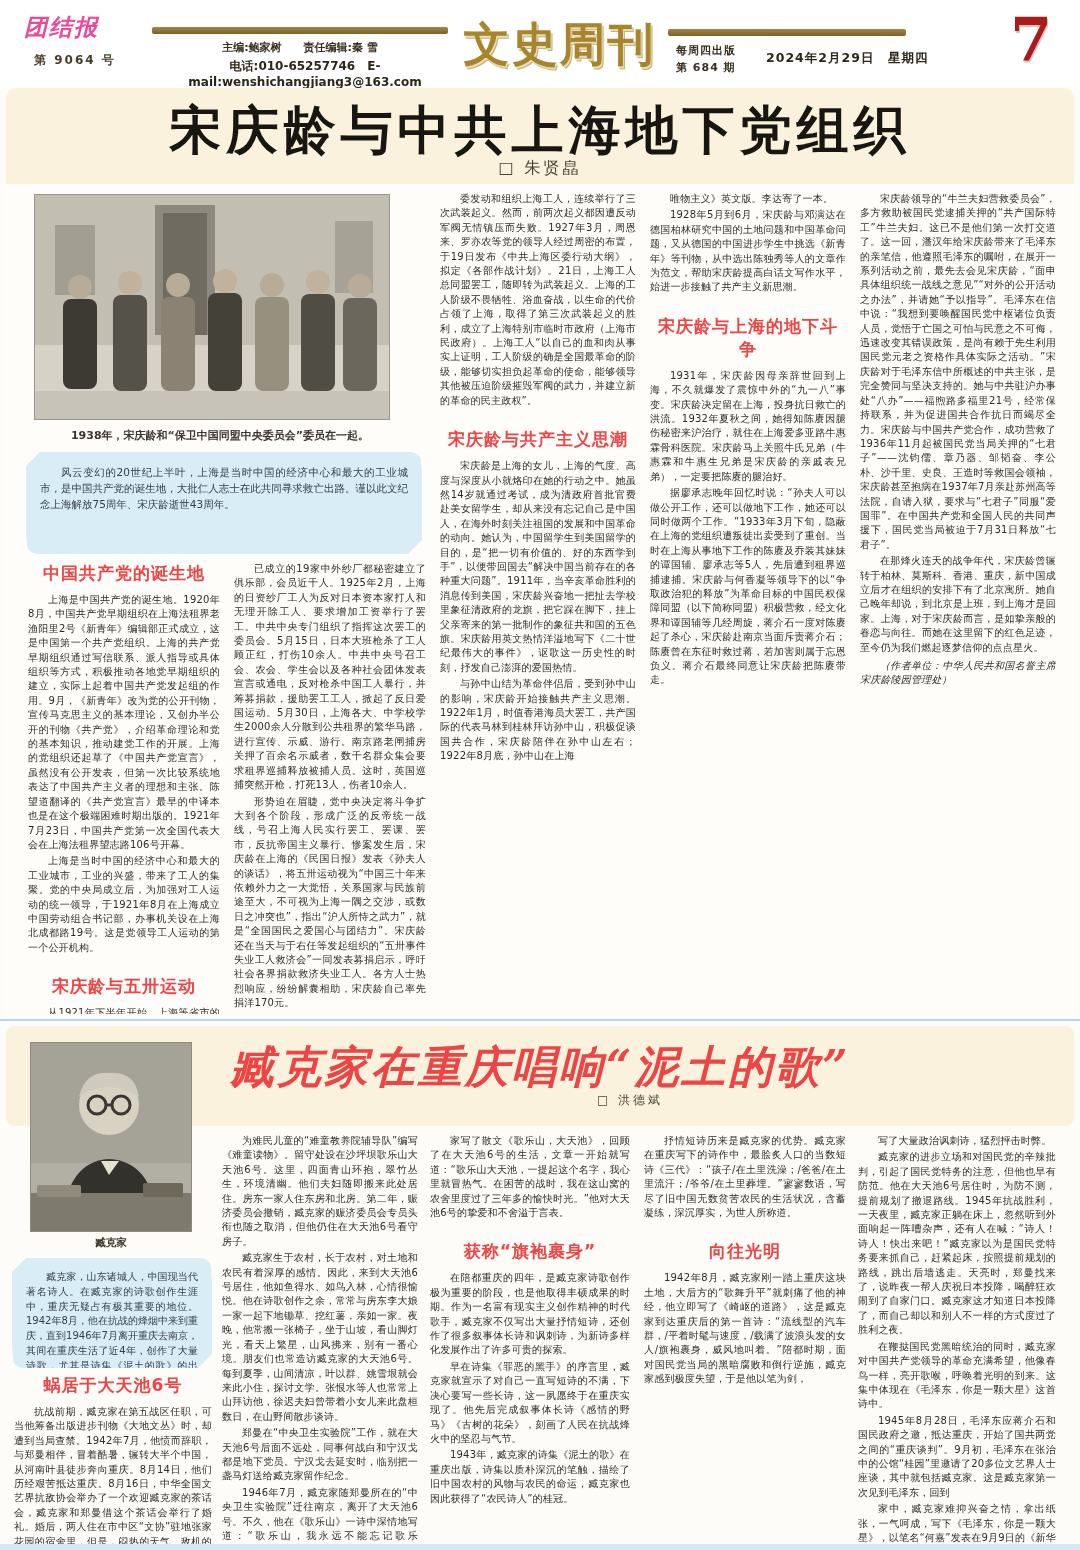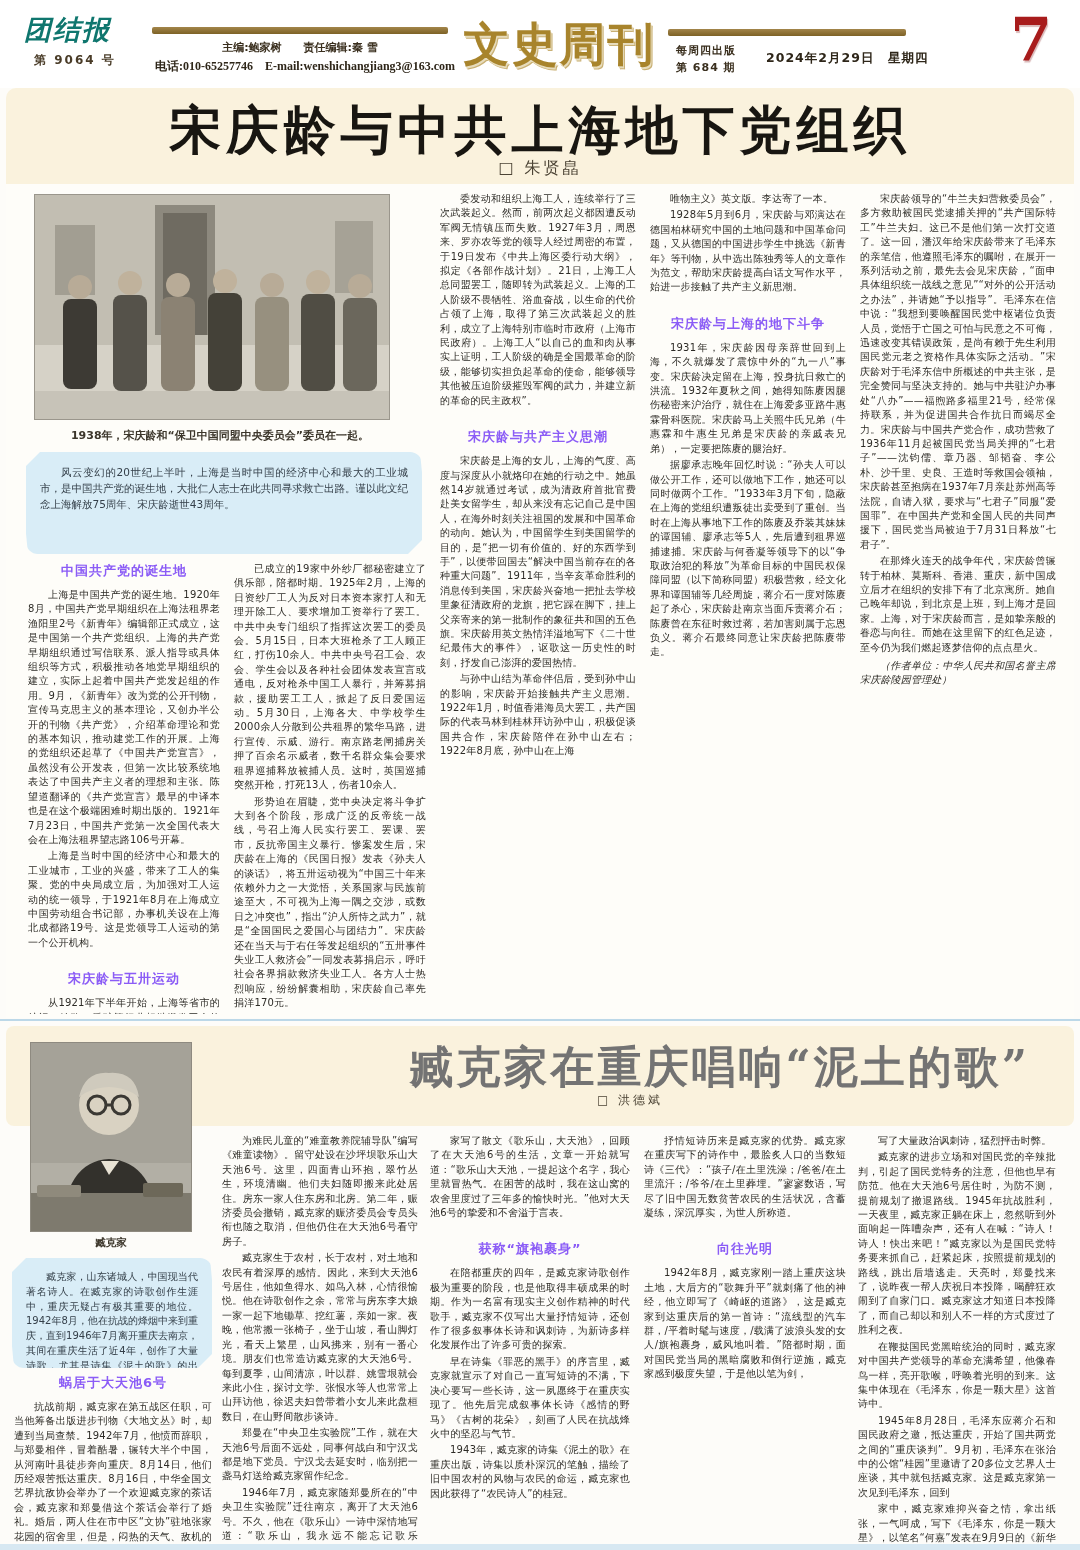--- a/index.html
+++ b/index.html
@@ -2,49 +2,49 @@
 <html><head>
 <meta charset="utf-8">
 <style>
   * { margin:0; padding:0; box-sizing:border-box; }
   html,body { width:1080px; }
   body { font-family:"DejaVu Sans", sans-serif; background:#ffffff; }
   .page { position:relative; width:1080px; height:1550px; background:#fdfcf9; overflow:hidden; }
 
   
   .masthead { position:absolute; left:0; top:0; width:1080px; height:88px; background:#ffffff; }
-  .paper-name { position:absolute; left:24px; top:12px; font-family:"DejaVu Serif", serif; font-style:italic; font-weight:bold; font-size:27px; color:#0f766e; letter-spacing:2px; }
+  .paper-name { position:absolute; left:24px; top:12px; font-family:"DejaVu Serif", serif; font-style:italic; font-weight:bold; font-size:23px; color:#ec4899; letter-spacing:2px; }
   .issue-no { position:absolute; left:34px; top:52px; font-size:12px; font-weight:bold; color:#4a3c28; letter-spacing:2px; }
   .gold-bar { position:absolute; height:7px; background:linear-gradient(#a3854a,#7d6226); border-radius:2px; }
   .bar-left { left:152px; top:27px; width:296px; }
   .bar-right { left:668px; top:29px; width:238px; }
   .editors { position:absolute; left:152px; top:40px; width:296px; text-align:center; font-size:11px; font-weight:bold; color:#3a2f1e; }
-  .contact { position:absolute; left:140px; top:58px; width:330px; text-align:center; font-size:12px; font-weight:bold; color:#2e2619;font-family:Liberation Serif, serif; }
+  .contact { position:absolute; left:140px; top:58px; width:330px; text-align:center; font-size:12px; font-weight:bold; color:#2e2619; }
   .weekly-title { position:absolute; left:452px; top:14px; width:215px; text-align:center; font-family:"DejaVu Serif", serif; font-size:46px; font-weight:bold; color:#a8842c; letter-spacing:2px; text-shadow:1px 2px 0 #e7dcbc, 2px 3px 0 #c9b074; }
   .freq { position:absolute; left:676px; top:42px; font-size:11px; font-weight:bold; color:#3a2f1e; line-height:17px; letter-spacing:1px; }
   .pub-date { position:absolute; left:766px; top:50px; font-size:12.5px; font-weight:bold; color:#2e2619; letter-spacing:1px; }
   .page-no { position:absolute; right:28px; top:4px; font-family:"DejaVu Serif", serif; font-size:60px; font-weight:bold; color:#a81c1c; text-shadow:1px 2px 1px #d9b9b9; }
 
   
   .banner1 { position:absolute; left:6px; top:88px; width:1068px; height:96px; background:#faf2dd; border-radius:10px 10px 0 0; }
   .a1-headline { position:absolute; left:90px; top:96px; width:900px; text-align:center; font-family:"DejaVu Serif", serif; font-weight:bold; font-size:52px; color:#181611; letter-spacing:5px; }
   .a1-byline { position:absolute; left:90px; top:158px; width:900px; text-align:center; font-size:16px; color:#4c4435; letter-spacing:3px; }
 
   .banner2 { position:absolute; left:6px; top:1026px; width:1068px; height:100px; background:#faf2dd; border-radius:8px; }
-  .a2-headline { position:absolute; left:230px; top:1038px; width:800px; text-align:right; font-family:"DejaVu Serif", serif; font-weight:bold; font-size:44px; color:#737373; letter-spacing:3px; }
+  .a2-headline { position:absolute; left:230px; top:1038px; width:800px; text-align:left; font-family:"DejaVu Serif", serif; font-weight:bold; font-size:44px; color:#ef4444; letter-spacing:3px;font-style:italic; }
   .a2-byline { position:absolute; left:230px; top:1092px; width:800px; text-align:center; font-size:12px; color:#4c4435; letter-spacing:3px; }
 
   .divider { position:absolute; left:0; top:1019px; width:1080px; height:2px; background:#bcd8e8; }
   .bottom-strip { position:absolute; left:0; top:1544px; width:1080px; height:6px; background:#d7e8f2; }
 
   
   .a1-body { position:absolute; left:6px; top:184px; width:1068px; height:834px; background:#fefdf9; }
   .col { position:absolute; overflow:hidden; }
   .col p { font-size:10px; line-height:14.4px; text-align:justify; text-indent:2em; color:#2d2b26; margin-bottom:2px; letter-spacing:0.2px; }
-  .sec-h { text-align:center; font-weight:bold; font-size:13px; color:#8b5cf6; margin:20px 0 8px 0; letter-spacing:1px; }
+  .sec-h { text-align:center; font-weight:bold; font-size:17px; color:#ef4444; margin:20px 0 8px 0; letter-spacing:1px; }
   .author-note { font-size:10px; line-height:14.4px; text-align:justify; color:#2d2b26; font-style:italic; margin-top:4px; text-indent:2em; letter-spacing:0.2px; }
 
   
   .photo1 { position:absolute; left:34px; top:194px; width:356px; height:226px; background:#c9c5bb; border:1px solid #9a968c; }
   .caption1 { position:absolute; left:20px; top:428px; width:400px; text-align:center; font-size:11px; font-weight:bold; color:#3c362b; }
   .intro-box { position:absolute; background:#d9edf7; border-radius:12px; padding:12px 14px; clip-path:polygon(0 14px,14px 0,calc(100% - 2px) 0,100% 20%,100% calc(100% - 14px),calc(100% - 14px) 100%,2px 100%,0 80%); }
   .intro1 { left:26px; top:452px; width:396px; height:102px; }
   .intro-box p { font-size:10.5px; line-height:16px; text-align:justify; text-indent:2em; color:#35404a; }
 
   
@@ -117,21 +117,21 @@
 
   <div class="col" style="left:28px; top:562px; width:192px; height:452px;">
     <div class="sec-h" style="margin-top:0;">中国共产党的诞生地</div>
     <p>上海是中国共产党的诞生地。1920年8月，中国共产党早期组织在上海法租界老渔阳里2号《新青年》编辑部正式成立，这是中国第一个共产党组织。上海的共产党早期组织通过写信联系、派人指导或具体组织等方式，积极推动各地党早期组织的建立，实际上起着中国共产党发起组的作用。9月，《新青年》改为党的公开刊物，宣传马克思主义的基本理论，又创办半公开的刊物《共产党》，介绍革命理论和党的基本知识，推动建党工作的开展。上海的党组织还起草了《中国共产党宣言》，虽然没有公开发表，但第一次比较系统地表达了中国共产主义者的理想和主张。陈望道翻译的《共产党宣言》最早的中译本也是在这个极端困难时期出版的。1921年7月23日，中国共产党第一次全国代表大会在上海法租界望志路106号开幕。</p>
     <p>上海是当时中国的经济中心和最大的工业城市，工业的兴盛，带来了工人的集聚。党的中央局成立后，为加强对工人运动的统一领导，于1921年8月在上海成立中国劳动组合书记部，办事机关设在上海北成都路19号。这是党领导工人运动的第一个公开机构。</p>
     <div class="sec-h">宋庆龄与五卅运动</div>
     <p>从1921年下半年开始，上海等省市的航运、铁路、采矿等行业相继爆发工人的罢工斗争，从1924年下半年起，中共上海地方委员会就以大学生为骨干，深入到工人中间开展工作。到年底，</p>
   </div>
 
   <div class="col" style="left:234px; top:562px; width:192px; height:452px;">
-    <p>已成立的19家中外纱厂都秘密建立了俱乐部，陪都时期。1925年2月，上海的日资纱厂工人为反对日本资本家打人和无理开除工人、要求增加工资举行了罢工。中共中央专门组织了指挥这次罢工的委员会。5月15日，日本大班枪杀了工人顾正红，打伤10余人。中共中央号召工会、农会、学生会以及各种社会团体发表宣言或通电，反对枪杀中国工人暴行，并筹募捐款，援助罢工工人，掀起了反日爱国运动。5月30日，上海各大、中学校学生2000余人分散到公共租界的繁华马路，进行宣传、示威、游行。南京路老闸捕房关押了百余名示威者，数千名群众集会要求租界巡捕释放被捕人员。这时，英国巡捕突然开枪，打死13人，伤者10余人。</p>
+    <p>已成立的19家中外纱厂都秘密建立了俱乐部，会员近千人。1925年2月，上海的日资纱厂工人为反对日本资本家打人和无理开除工人、要求增加工资举行了罢工。中共中央专门组织了指挥这次罢工的委员会。5月15日，日本大班枪杀了工人顾正红，打伤10余人。中共中央号召工会、农会、学生会以及各种社会团体发表宣言或通电，反对枪杀中国工人暴行，并筹募捐款，援助罢工工人，掀起了反日爱国运动。5月30日，上海各大、中学校学生2000余人分散到公共租界的繁华马路，进行宣传、示威、游行。南京路老闸捕房关押了百余名示威者，数千名群众集会要求租界巡捕释放被捕人员。这时，英国巡捕突然开枪，打死13人，伤者10余人。</p>
     <p>形势迫在眉睫，党中央决定将斗争扩大到各个阶段，形成广泛的反帝统一战线，号召上海人民实行罢工、罢课、罢市，反抗帝国主义暴行。惨案发生后，宋庆龄在上海的《民国日报》发表《孙夫人的谈话》，将五卅运动视为“中国三十年来依赖外力之一大觉悟，关系国家与民族前途至大，不可视为上海一隅之交涉，或数日之冲突也”，指出“沪人所恃之武力”，就是“全国国民之爱国心与团结力”。宋庆龄还在当天与于右任等发起组织的“五卅事件失业工人救济会”一同发表募捐启示，呼吁社会各界捐款救济失业工人。各方人士热烈响应，纷纷解囊相助，宋庆龄自己率先捐洋170元。</p>
     <p>1926年6月至9月，在中国共产党的组织和领导下，上海工人举行了多达100余次的罢工斗争。1926年秋至1927年春，中共中央和上海区</p>
   </div>
 
   <div class="col" style="left:440px; top:192px; width:196px; height:822px;">
     <p>委发动和组织上海工人，连续举行了三次武装起义。然而，前两次起义都因遭反动军阀无情镇压而失败。1927年3月，周恩来、罗亦农等党的领导人经过周密的布置，于19日发布《中共上海区委行动大纲》，拟定《各部作战计划》。21日，上海工人总同盟罢工，随即转为武装起义。上海的工人阶级不畏牺牲、浴血奋战，以生命的代价占领了上海，取得了第三次武装起义的胜利，成立了上海特别市临时市政府（上海市民政府）。上海工人“以自己的血和肉从事实上证明，工人阶级的确是全国最革命的阶级，能够切实担负起革命的使命，能够领导其他被压迫阶级摧毁军阀的武力，并建立新的革命的民主政权”。</p>
     <div class="sec-h">宋庆龄与共产主义思潮</div>
     <p>宋庆龄是上海的女儿，上海的气度、高度与深度从小就烙印在她的行动之中。她虽然14岁就通过考试，成为清政府首批官费赴美女留学生，却从来没有忘记自己是中国人，在海外时刻关注祖国的发展和中国革命的动向。她认为，中国留学生到美国留学的目的，是“把一切有价值的、好的东西学到手”，以便带回国去“解决中国当前存在的各种重大问题”。1911年，当辛亥革命胜利的消息传到美国，宋庆龄兴奋地一把扯去学校里象征清政府的龙旗，把它踩在脚下，挂上父亲寄来的第一批制作的象征共和国的五色旗。宋庆龄用英文热情洋溢地写下《二十世纪最伟大的事件》，讴歌这一历史性的时刻，抒发自己澎湃的爱国热情。</p>
     <p>与孙中山结为革命伴侣后，受到孙中山的影响，宋庆龄开始接触共产主义思潮。1922年1月，时值香港海员大罢工，共产国际的代表马林到桂林拜访孙中山，积极促谈国共合作，宋庆龄陪伴在孙中山左右；1922年8月底，孙中山在上海</p>
   </div>

